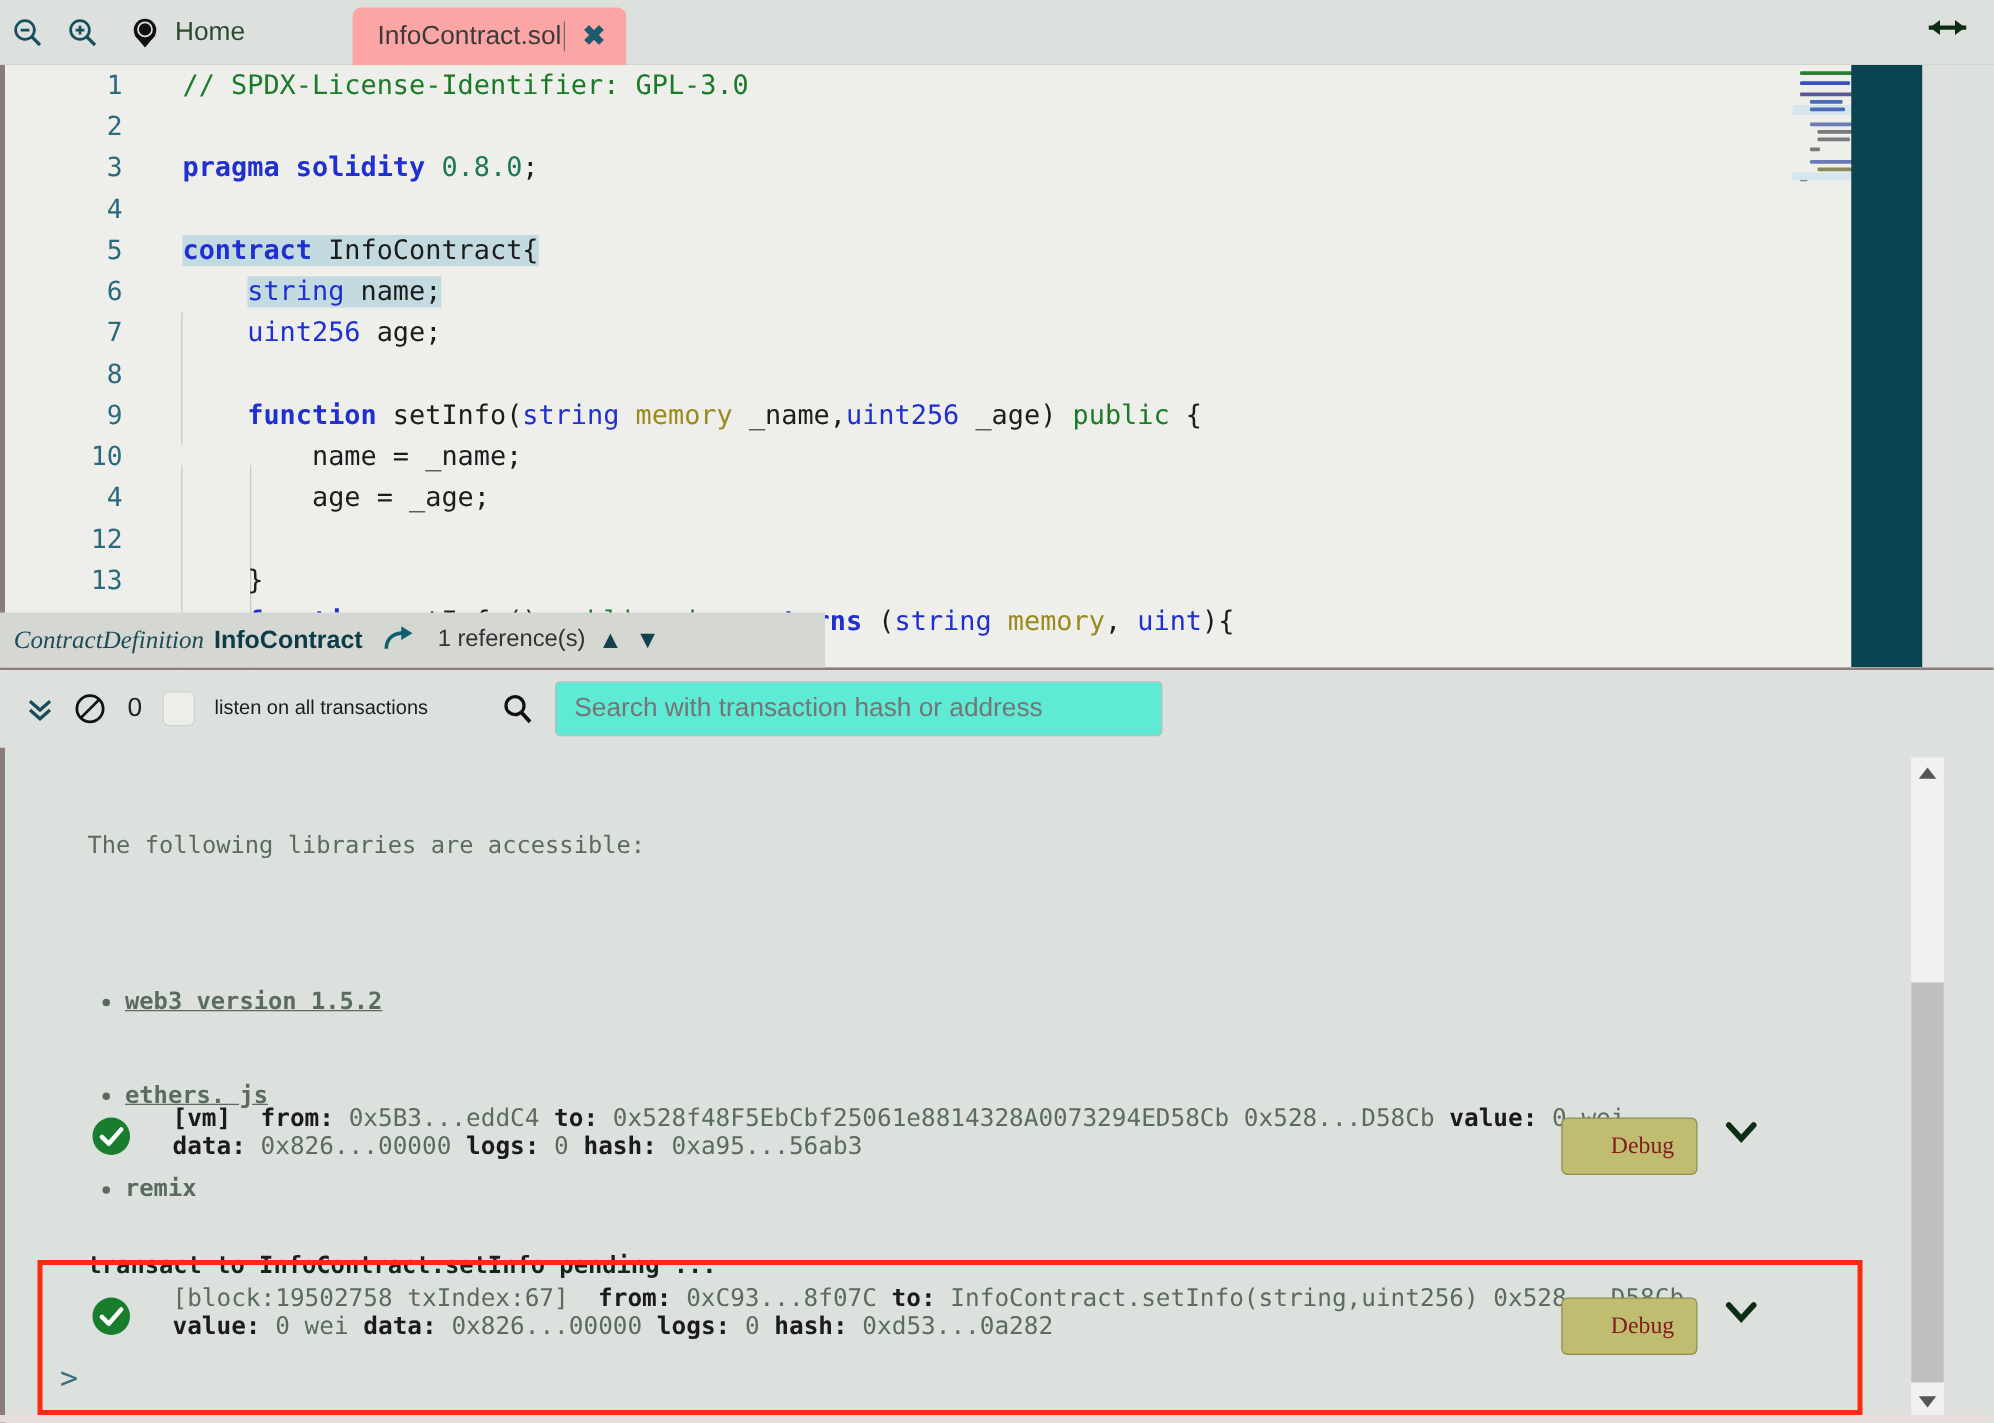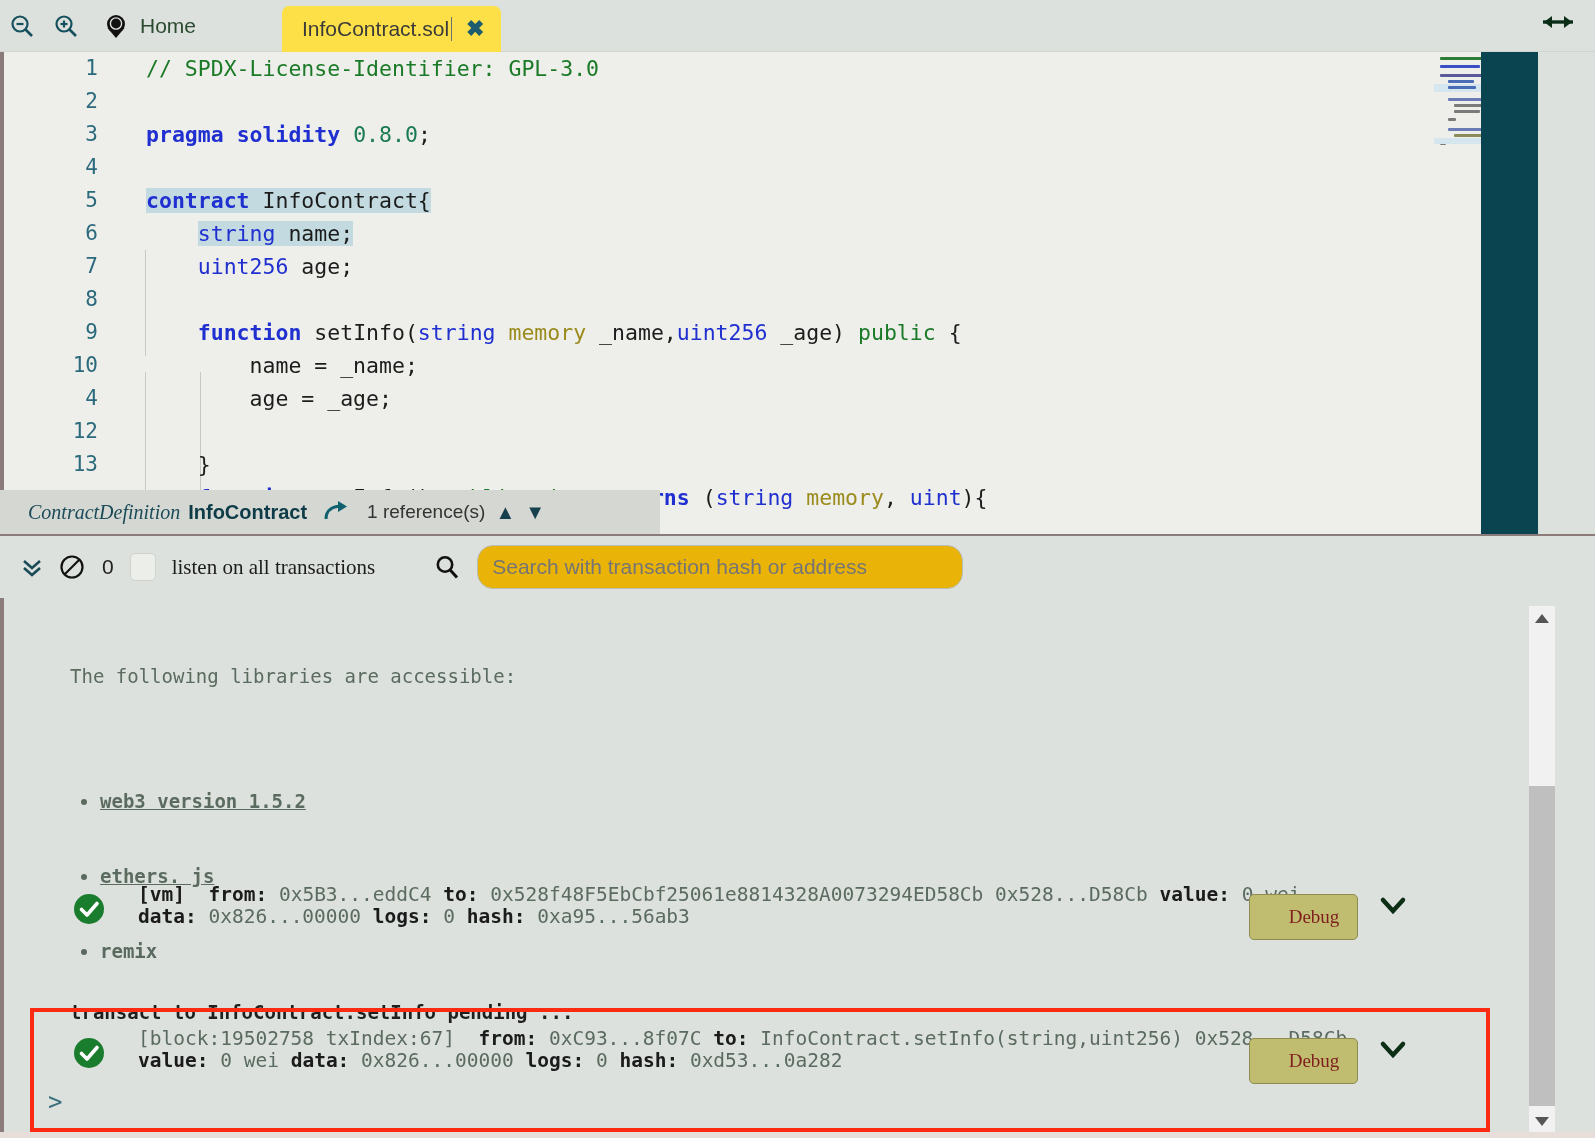--- a/index.html
+++ b/index.html
@@ -39,21 +39,21 @@
     cursor: pointer;
   }
   .home-icon { margin-right: 10px; display:flex; align-items:center; }
   .home-label {
     font-size: 21px; color: #2c4a30;
     font-family: "Liberation Sans", sans-serif;
   }
   .file-tab {
     position: absolute; left: 282px; top: 6px;
     height: 46px; padding: 0 16px 0 20px;
-    background: #fde047;
+    background: #fca5a5;
     border-radius: 7px 7px 0 0;
     display: flex; align-items: center;
     cursor: pointer;
   }
   .file-tab-label {
     font-size: 21px; color: #3a3a3a;
     border-right: 1px solid #6f6f6f;
     padding-right: 2px;
   }
   .tab-close {
@@ -128,21 +128,21 @@
     position: absolute; right: 0; top: 0; width: 57px; height: 482px;
     background: #0a4450;
   }
 
   
   .refbar {
     position: absolute; left: 0; top: 490px;
     width: 660px; height: 44px;
     background: #d4d7d2;
     display: flex; align-items: center;
-    padding-left: 28px;
+    padding-left: 11px;
     box-sizing: border-box;
     z-index: 10;
   }
   .ref-kind {
     font-style: italic; font-size: 20px; color: #1b4a58;
     font-family: "Liberation Serif", serif;
   }
   .ref-name {
     font-weight: bold; font-size: 20px; color: #0d3b47;
     margin-left: 8px;
@@ -177,29 +177,29 @@
     font-family: "Liberation Sans", sans-serif;
   }
   .tb-check {
     width: 24px; height: 26px;
     background: #eceee9;
     border: 1px solid #cfd2cd;
     border-radius: 5px;
     cursor: pointer;
   }
   .tb-check-label {
-    font-size: 21px; color: #1c1c1c; margin-left: 16px; font-family: Liberation Serif, serif;
+    font-size: 16px; color: #1c1c1c; margin-left: 16px;
   }
   .tb-search-icon { margin-left: 58px; cursor: pointer; display:flex; }
   .tb-search {
     margin-left: 16px;
     width: 486px; height: 44px;
-    background: #eab308;
+    background: #5eead4;
     border: 1px solid #b9bcb7;
-    border-radius: 16px;
+    border-radius: 4px;
     font-size: 21px; color: #4f4f4f;
     padding: 0 14px;
     box-sizing: border-box;
     font-family: "Liberation Sans", sans-serif;
   }
 
   .term-body {
     position: absolute; left: 0; top: 62px;
     width: 1595px; height: 542px;
     background: #dce1dd;

